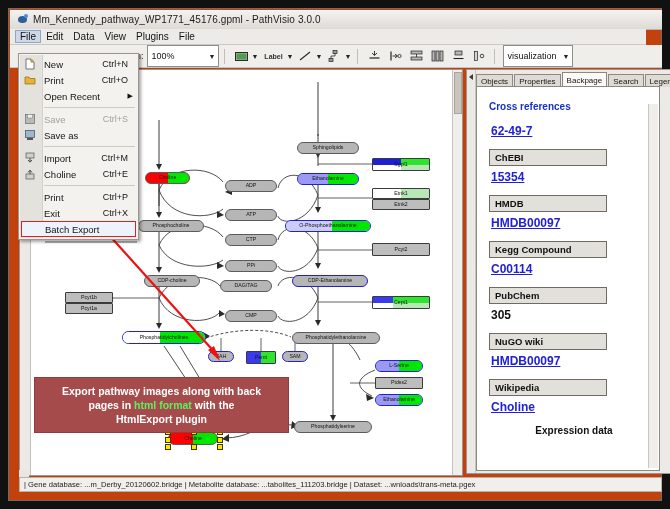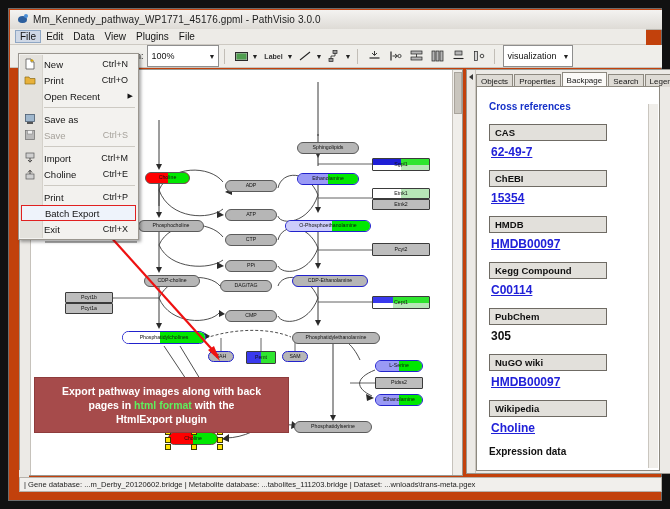--- a/index.html
+++ b/index.html
@@ -77,21 +77,21 @@
   .tab{font-size:8px;color:#161616;padding:1.5px 4px 1.5px 4px;border:1px solid #8d8980;border-bottom:none;background:#dedbd5;margin-right:1px;margin-top:8px;}
   .tab.on{background:#fbfaf8;font-size:8px;padding:2.5px 4px 2.5px 4px;}
   .tabfill{flex:1;border-bottom:1px solid #8d8980;}
   .panel{position:absolute;left:9px;top:16px;right:10px;bottom:2px;background:#ffffff;border:1px solid #8d8980;overflow:hidden;}
   .pscroll{position:absolute;right:1px;top:17px;width:9px;bottom:2px;background:#f0eeea;border-left:1px solid #cac6bf;}
   .xhead{font-size:10px;font-weight:bold;color:#1531c8;margin:14px 0 12px 12px;}
   .xbox{margin:0 0 0 12px;width:118px;height:17px;background:#e2e0db;border:1px solid #6f6b64;
     display:flex;align-items:center;padding-left:5px;box-sizing:border-box;font-size:9.5px;font-weight:bold;color:#101010;}
   .xval{margin:4px 0 11px 14px;font-size:12px;color:#2020d8;text-decoration:underline;font-weight:bold;}
   .xval.plain{color:#101010;text-decoration:none;}
-  .expr{margin:4px 0 8px 12px;font-size:10px;font-weight:bold;color:#101010;}
+  .expr{margin:4px 0 8px 12px;font-size:10px;font-weight:bold;color:#101010;text-align:center;}
 
   
   .status{position:absolute;left:10px;top:468px;width:643px;height:15px;background:#f1efec;border:1px solid #b6b2ab;box-sizing:border-box;display:flex;align-items:center;padding-left:4px;}
   .status span{font-size:7.6px;color:#1b1b1b;}
   .sbcorner{position:absolute;left:10px;top:461px;width:10px;height:8px;background:#e9e7e3;}
 </style>
 </head>
 <body>
 
 <div class="frame">
@@ -431,21 +431,20 @@
           <div class="tab">Objects</div>
           <div class="tab">Properties</div>
           <div class="tab on">Backpage</div>
           <div class="tab">Search</div>
           <div class="tab">Legend</div>
           <div class="tabfill"></div>
         </div>
     <div class="panel">
       <div class="xhead">Cross references</div>
       <div id="xrefs-layer">
-            <div class="xbox">CAS</div>
             <div class="xval">62-49-7</div>
             <div class="xbox">ChEBI</div>
             <div class="xval">15354</div>
             <div class="xbox">HMDB</div>
             <div class="xval">HMDB00097</div>
             <div class="xbox">Kegg Compound</div>
             <div class="xval">C00114</div>
             <div class="xbox">PubChem</div>
             <div class="xval plain">305</div>
             <div class="xbox">NuGO wiki</div>
@@ -480,35 +479,35 @@
                 <path d="M1 3h4l1 1.5h5V10H1z" fill="#e8b13a" stroke="#8a6a15" stroke-width=".7"></path>
               </svg></span>
             <span>Print</span>
             <span class="acc">Ctrl+O</span>
           </div>
           <div class="mi">
             <span>Open Recent</span>
             <span class="arr">▶</span>
           </div>
           <div class="msep"></div>
-          <div class="mi">
-            <span class="ic"><svg width="12" height="12" viewBox="0 0 12 12">
-                <rect x="1.5" y="1.5" width="9" height="7" fill="#9fb7cd" stroke="#4a5d70" stroke-width=".8"></rect>
-                <rect x="3" y="9" width="6" height="2" fill="#555"></rect>
-              </svg></span>
-            <span>Save as</span>
-          </div>
           <div class="mi dis">
             <span class="ic"><svg width="12" height="12" viewBox="0 0 12 12">
                 <rect x="1.5" y="1.5" width="9" height="9" fill="#b9b9b9" stroke="#777" stroke-width=".8"></rect>
                 <rect x="3.5" y="1.5" width="5" height="3.5" fill="#efefef" stroke="#888" stroke-width=".6"></rect>
               </svg></span>
             <span>Save</span>
             <span class="acc">Ctrl+S</span>
           </div>
+          <div class="mi">
+            <span class="ic"><svg width="12" height="12" viewBox="0 0 12 12">
+                <rect x="1.5" y="1.5" width="9" height="7" fill="#9fb7cd" stroke="#4a5d70" stroke-width=".8"></rect>
+                <rect x="3" y="9" width="6" height="2" fill="#555"></rect>
+              </svg></span>
+            <span>Save as</span>
+          </div>
           <div class="msep"></div>
           <div class="mi">
             <span class="ic"><svg width="12" height="12" viewBox="0 0 12 12">
                 <rect x="2" y="1" width="8" height="5" fill="#cfcfcf" stroke="#555" stroke-width=".7"></rect>
                 <path d="M6 6v3M4 8l2 2.2L8 8" stroke="#333" fill="none" stroke-width=".9"></path>
               </svg></span>
             <span>Import</span>
             <span class="acc">Ctrl+M</span>
           </div>
           <div class="mi">
@@ -517,24 +516,24 @@
                 <path d="M6 6V2.5M4 4.5L6 2.2 8 4.5" stroke="#333" fill="none" stroke-width=".9"></path>
               </svg></span>
             <span>Choline</span>
             <span class="acc">Ctrl+E</span>
           </div>
           <div class="msep"></div>
           <div class="mi">
             <span>Print</span>
             <span class="acc">Ctrl+P</span>
           </div>
+          <div class="mi">
+            <span>Exit</span>
+            <span class="acc">Ctrl+X</span>
+          </div>
           <div class="mi sel">
             <span>Batch Export</span>
           </div>
-          <div class="mi">
-            <span>Exit</span>
-            <span class="acc">Ctrl+X</span>
-          </div>
         </div>
   </div>
 
  </div>
 </div>
 
 </body></html>

